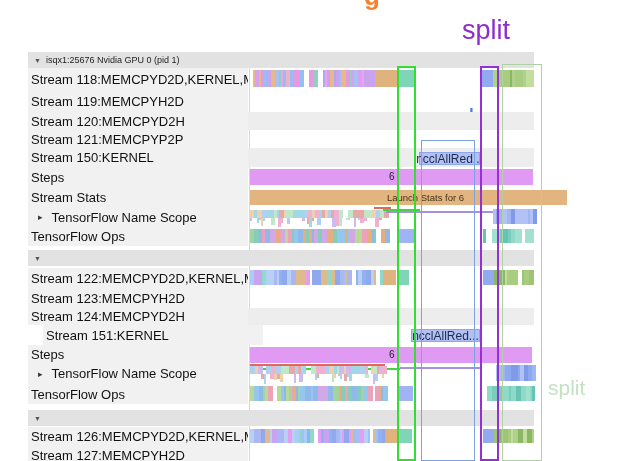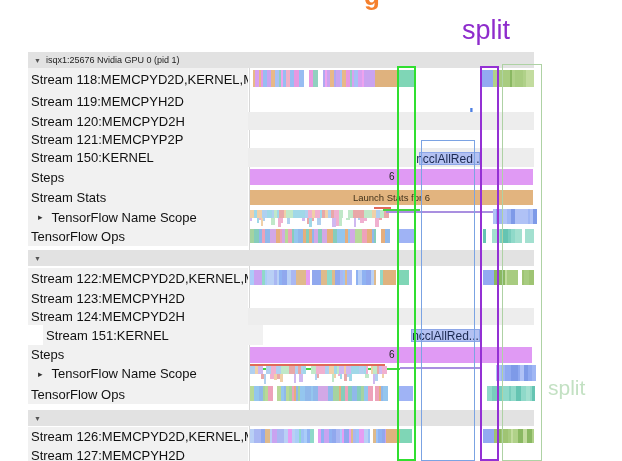--- a/index.html
+++ b/index.html
@@ -125,21 +125,21 @@
         <span>ncclAllRed...</span>
       </div>
       <div class="label-cell" style="top: 167px; height: 20px;">
         <span class="txt">Steps</span>
       </div>
       <div class="steps-bar" style="left: 250px; top: 169px; width: 283px; height: 16px;"></div>
       <div class="steps-num" style="left: 389px; top: 171px;">6</div>
       <div class="label-cell" style="top: 187px; height: 20px;">
         <span class="txt">Stream Stats</span>
       </div>
-      <div class="launch-bar" style="left: 250px; top: 190px; width: 283px; height: 15px;">
+      <div class="launch-bar" style="left: 250px; top: 190px; width: 283px; height: 15px; padding-left: 34px;">
         <span>Launch Stats for 6</span>
       </div>
       <div class="label-cell" style="top: 207px; height: 20px;">
         <span class="arrow">▸</span>
         <span class="txt">TensorFlow Name Scope</span>
       </div>
       <div class="seg" style="left: 250px; top: 210px; width: 136px; height: 8px;">
         <div class="stripe" style="left: 0px; width: 4px; background: rgb(240, 208, 168);"></div>
         <div class="stripe" style="left: 4px; width: 3px; background: rgb(160, 216, 232);"></div>
         <div class="stripe" style="left: 7px; width: 5px; background: rgb(240, 208, 168);"></div>

